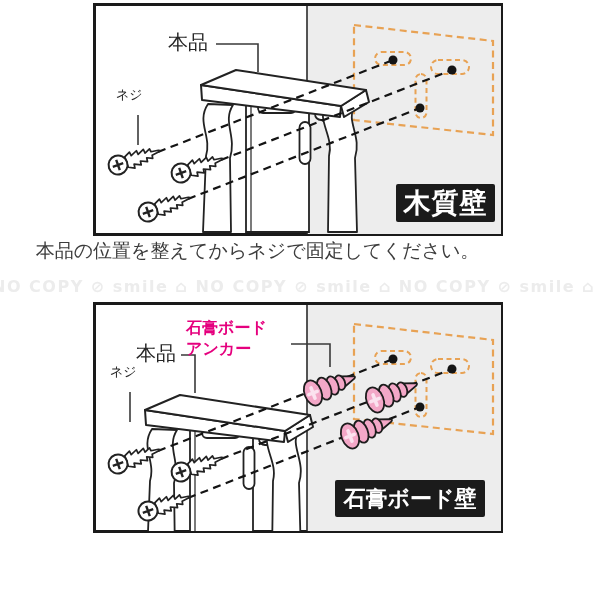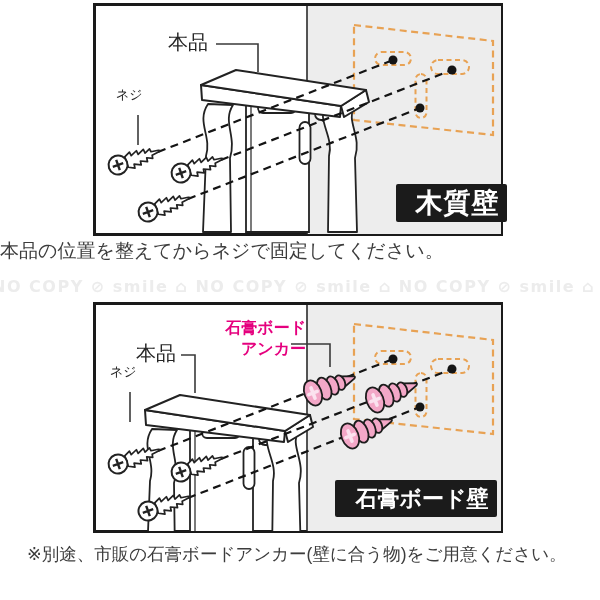--- a/index.html
+++ b/index.html
@@ -8,31 +8,31 @@
     font-family:"Liberation Sans","DejaVu Sans",sans-serif;
   }
   .panel{position:absolute;border:3px solid #1a1a1a;background:#fff;box-sizing:border-box;}
   #panel-top{left:93px;top:3px;width:410px;height:233px;}
   #panel-bottom{left:93px;top:302px;width:410px;height:231px;}
   svg.diagram{position:absolute;left:0;top:0;display:block;}
 
   .jp-label{position:absolute;color:#262626;font-size:13px;line-height:1.15;white-space:nowrap;}
   #honpin-top{left:168px;top:31px;font-size:20px;}
   #neji-top{left:116px;top:88px;}
-  #sekkou-label{left:186px;top:318px;width:120px;text-align:right;color:#E5007E;
+  #sekkou-label{left:186px;top:318px;width:120px;text-align:left;color:#E5007E;
                 font-weight:bold;font-size:16px;line-height:1.3;white-space:normal;}
   #honpin-bottom{left:136px;top:342px;font-size:20px;}
   #neji-bottom{left:110px;top:365px;}
 
   .badge{position:absolute;background:#1b1b1b;color:#fff;font-weight:bold;
-         display:flex;align-items:center;justify-content:center;border-radius:2px;padding-left:12px;}
+         display:flex;align-items:center;justify-content:center;border-radius:2px;}
   #badge-wood{left:396px;top:184px;width:99px;height:38px;font-size:27px;letter-spacing:1px;}
   #badge-plaster{left:335px;top:480px;width:150px;height:37px;font-size:22px;}
 
-  .caption{position:absolute;left:0;width:515px;text-align:left;color:#3c3c3c;font-size:19px;}
+  .caption{position:absolute;left:0;width:515px;text-align:center;color:#3c3c3c;font-size:19px;}
   #caption-top{top:238px;}
 
   .notes{position:absolute;left:27px;top:543px;color:#3c3c3c;font-size:17.5px;line-height:1.32;white-space:nowrap;}
 
   .watermark{position:absolute;left:-8px;top:277px;width:620px;overflow:hidden;white-space:nowrap;
              color:#ececec;font-weight:bold;font-size:16px;letter-spacing:1.5px;
              font-family:"DejaVu Sans",sans-serif;}
 </style>
 </head>
 <body>
@@ -127,16 +127,15 @@
   <div class="jp-label" id="neji-top">ネジ</div>
   <div class="badge" id="badge-wood">木質壁</div>
   <div class="caption" id="caption-top">本品の位置を整えてからネジで固定してください。</div>
 
   <div class="jp-label" id="sekkou-label">石膏ボード<br>アンカー</div>
   <div class="jp-label" id="honpin-bottom">本品</div>
   <div class="jp-label" id="neji-bottom">ネジ</div>
   <div class="badge" id="badge-plaster">石膏ボード壁</div>
 
   <div class="notes">
-    <div>※別途、市販の石膏ボードアンカー(壁に合う物)をご用意ください。</div>
   </div>
 
 </div>
 
 </body></html>

